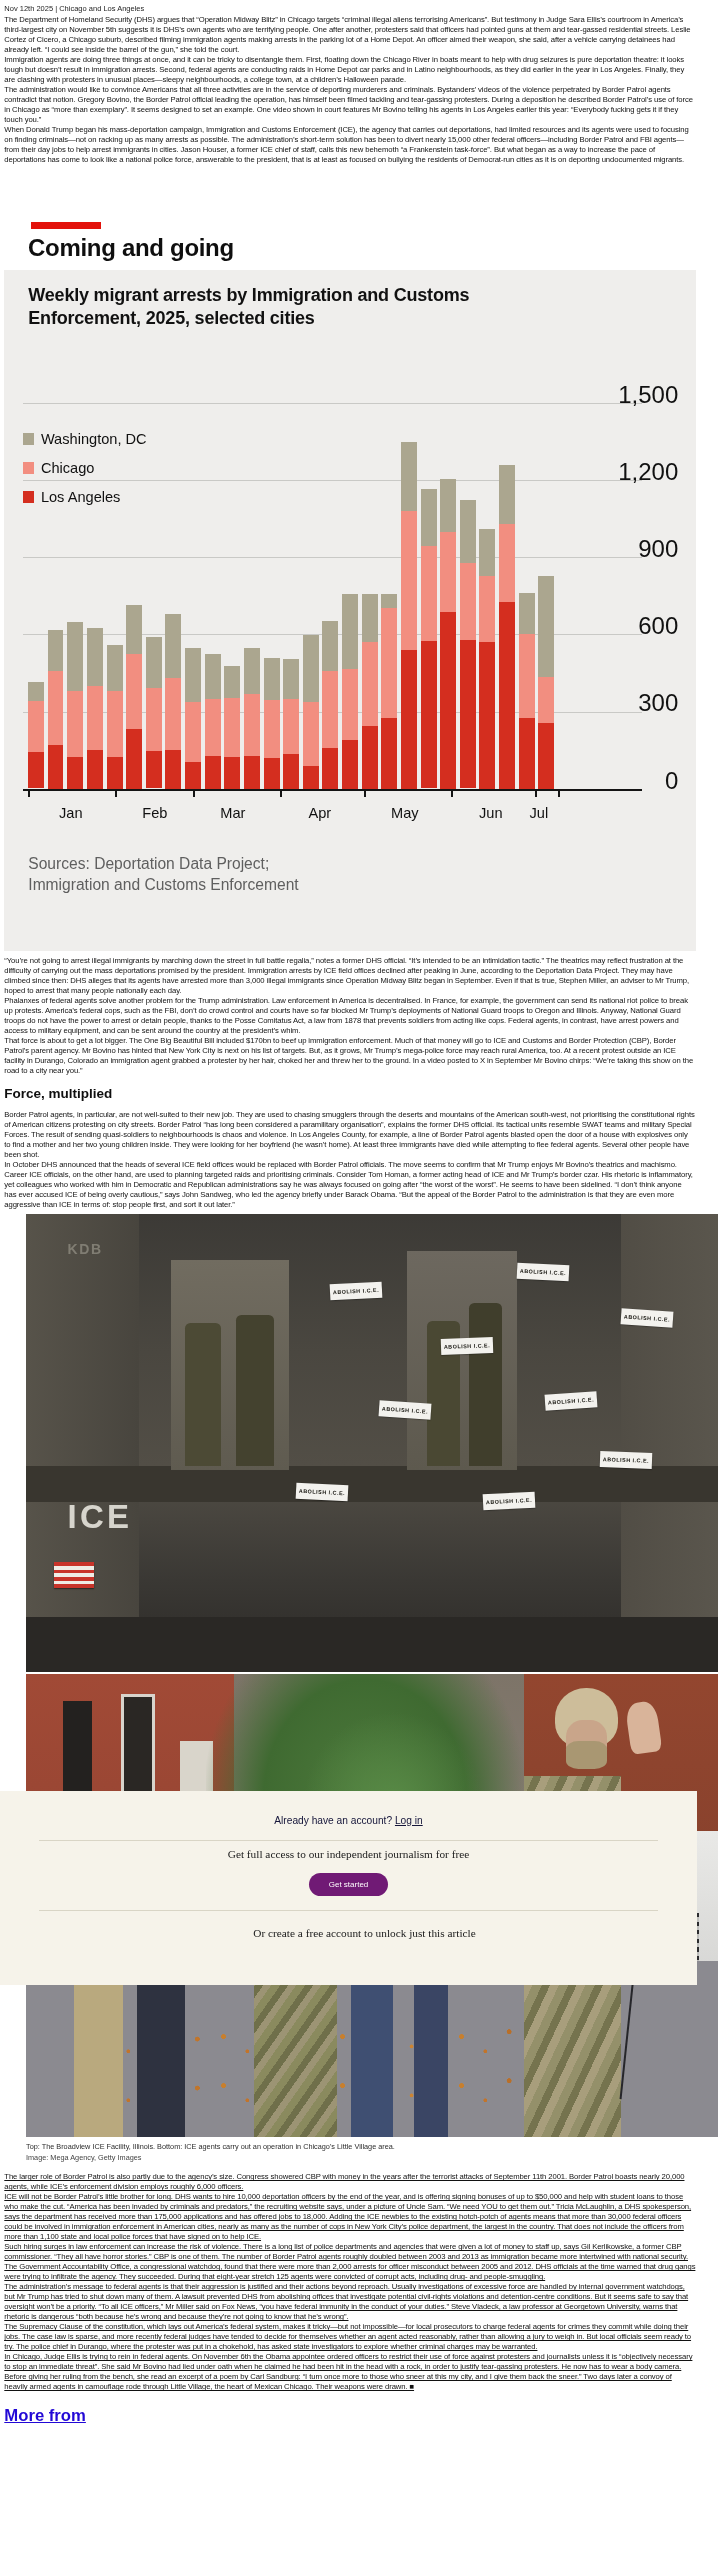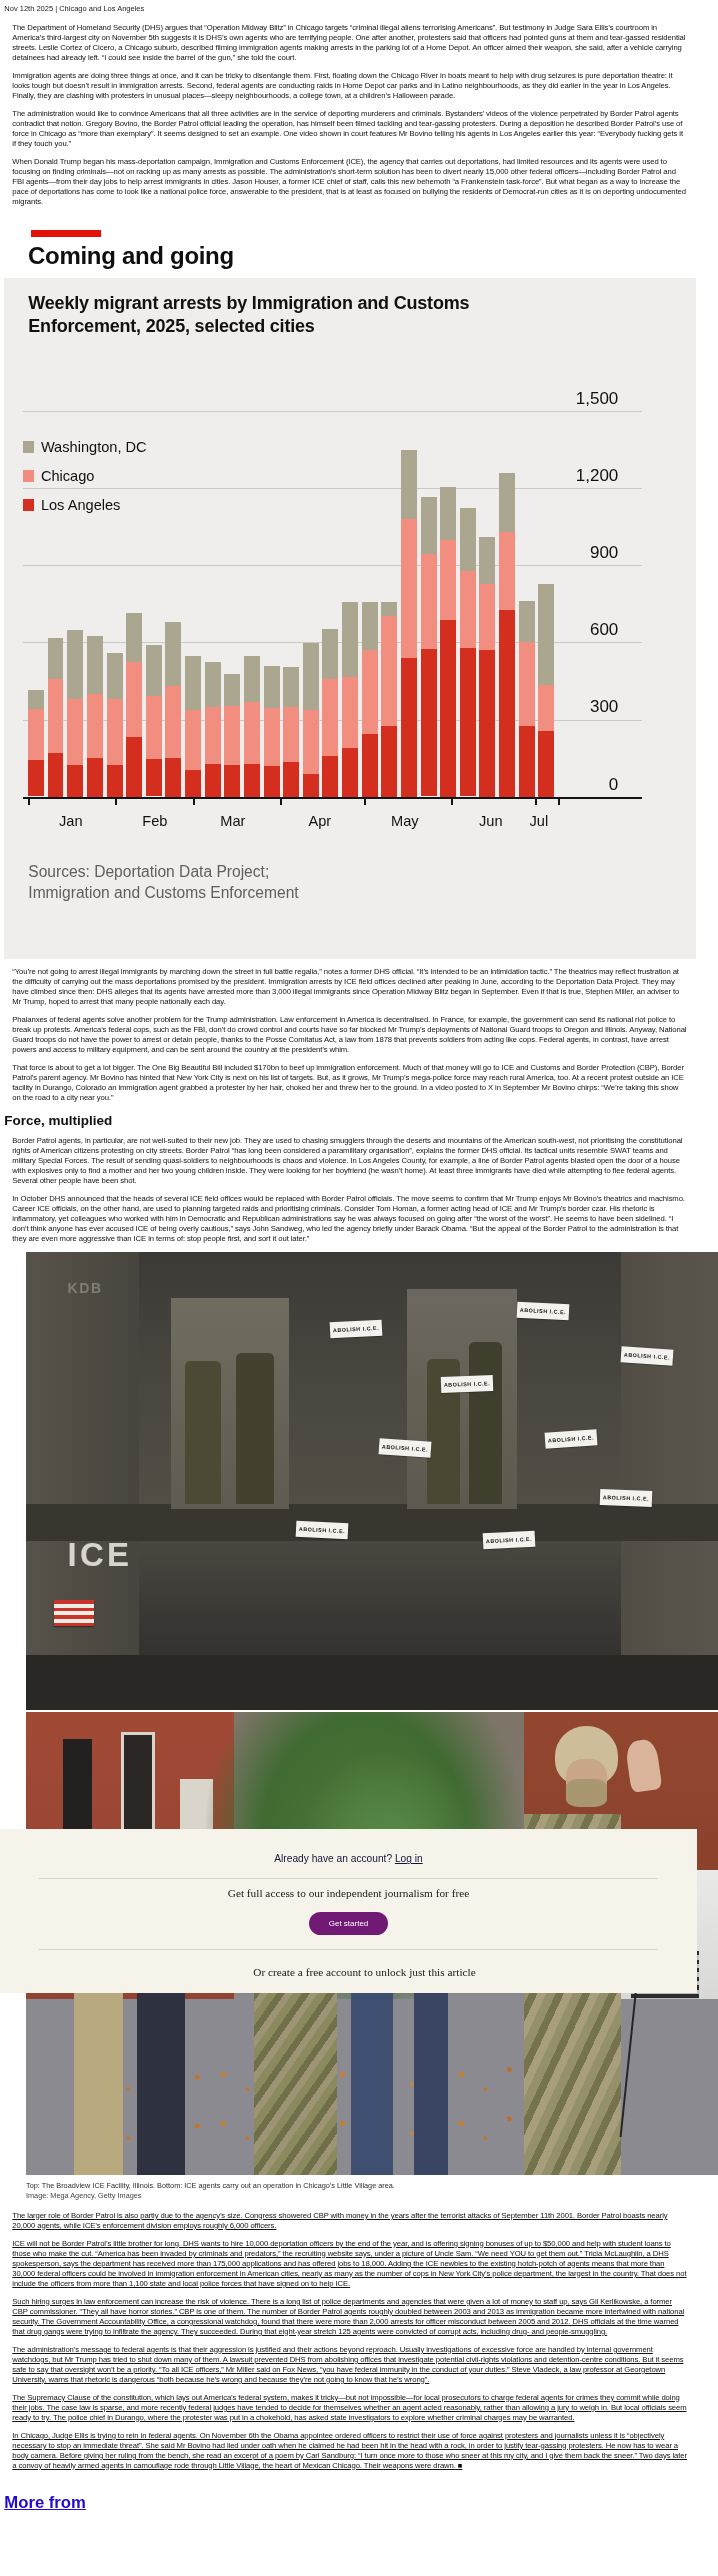--- a/index.html
+++ b/index.html
@@ -4,34 +4,34 @@
 <style>
   * { box-sizing: border-box; margin: 0; padding: 0; }
   html, body { width: 718px; height: 2576px; overflow: hidden; background: #ffffff; }
   body { font-family: "Liberation Sans", sans-serif; color: #111; }
 
   .page { position: relative; width: 718px; }
 
   .dateline { padding: 4.3px 21.6px 2.2px 4.3px; font-size: 7.5px; color: #1d1d1d; }
 
   .bodytext { padding-left: 4.3px; padding-right: 22.6px; font-size: 7.7px; line-height: 10px; letter-spacing: -0.1px; color: #121212; }
-  .bodytext p { margin: 8px; }
+  .bodytext p { margin: 0; }
 
   .intro-block { min-height: 201px; }
 
   .kicker-bar { margin: 5.4px 0 6.5px 31px; width: 70px; height: 7px; background: #e3120b; }
 
   h1.headline { margin: 0 0 8.6px 28px; font-size: 24px; line-height: 26px; font-weight: 700; color: #0f0f0f; letter-spacing: -0.3px; }
 
   
   .chart-card { position: relative; margin-left: 4.3px; width: 692px; height: 681px; background: #efeeec; }
   .chart-title { position: absolute; left: 24px; top: 14px; max-width: 447px; font-size: 18px; line-height: 22.6px; font-weight: 600; color: #111; letter-spacing: -0.2px; }
   .gridline { position: absolute; left: 18.3px; width: 619px; height: 1.1px; background: #c9c9c6; }
   .gridline.axis { height: 1.6px; background: #141414; }
-  .ytick-label { position: absolute; left: 528px; width: 86px; text-align: right; font-size: 17px; color: #111; }
+  .ytick-label { position: absolute; left: 588px; width: 86px; text-align: right; font-size: 24px; color: #111; }
   .plot { position: absolute; left: 24px; top: 134px; width: 530px; height: 385px; }
   .bar-stack { position: absolute; bottom: 0; width: 15.6px; display: flex; flex-direction: column; }
   .bar-seg { width: 100%; }
   .xtick { position: absolute; top: 519px; width: 1.3px; height: 8px; background: #141414; }
   .month-label { position: absolute; top: 535px; width: 49px; margin-left: -24px; text-align: center; font-size: 14.6px; color: #111; }
   .legend { position: absolute; left: 18.3px; top: 161px; display: flex; flex-direction: column; gap: 13px; }
   .legend-row { display: flex; align-items: center; gap: 7px; }
   .legend-swatch { width: 11.3px; height: 11.3px; }
   .legend-label { font-size: 14.6px; color: #111; }
   .chart-sources { position: absolute; left: 24px; top: 583px; font-size: 15.6px; line-height: 21px; color: #5f5f5f; }
@@ -42,21 +42,21 @@
   .photo-block { position: relative; margin-top: 4.3px; margin-left: 26px; width: 692px; height: 923px; }
   .photo { position: absolute; left: 0; width: 692px; overflow: hidden; }
   .photo1 { top: 0; height: 458px; background: linear-gradient(180deg,#3c3a36 0%,#4a4740 30%,#524e46 55%,#3a3834 80%,#2b2926 100%); }
   .photo2 { top: 460px; height: 463px; background: linear-gradient(180deg,#7d7468 0%,#8a8078 55%,#8b8a8f 62%,#85848a 100%); }
   .ph { position: absolute; }
   .sticker { position: absolute; width: 52px; height: 16px; background: #f3f2ee; color: #16150f; font-size: 5.4px; font-weight: 700; display: flex; align-items: center; justify-content: center; letter-spacing: 0.5px; box-shadow: 0 0.5px 1.1px rgba(0,0,0,.5); }
   .wall-ice { position: absolute; font-size: 33px; font-weight: 700; color: #e6e4dc; letter-spacing: 3.2px; opacity: .9; }
   .graffiti { position: absolute; font-size: 14px; font-weight: 700; color: #8d8a7f; letter-spacing: 1.6px; opacity: .8; }
 
   
-  .gate { position: absolute; left: -26px; top: 577px; width: 697px; height: 164px; background: #f6f3ea; text-align: center; }
+  .gate { position: absolute; left: -26px; top: 577px; width: 697px; height: 194px; background: #f6f3ea; text-align: center; }
   .gate .login-line { margin-top: 24px; font-size: 10.2px; color: #15153a; }
   .gate .login-link { text-decoration: underline; cursor: pointer; color: #15153a; }
   .gate hr { border: none; border-top: 0.5px solid #d9d5c6; margin: 14px 39px 0 39px; }
   .gate .trial-title { margin-top: 15px; font-family: "Liberation Serif", serif; font-size: 18px; font-weight: 500; color: #141414; }
   .gate .trial-sub { margin-top: 7.5px; font-family: "Liberation Serif", serif; font-size: 11.3px; color: #202020; }
   .gate .cta { display: inline-block; margin-top: 13px; padding: 7px 19.4px; background: #701a75; color: #ffffff; font-size: 8px; border: none; border-radius: 13px; cursor: pointer; }
   .gate .or-line { margin-top: 16px; font-family: "Liberation Serif", serif; font-size: 11.3px; color: #202020; padding-left: 32px; }
   .gate .create-link { display: inline-block; margin-top: 8.6px; font-size: 8px; color: #141432; text-decoration: underline; cursor: pointer; }
 
   .caption { margin: 5.4px 0 0 26px; font-size: 7.3px; line-height: 10.2px; color: #2c2c2c; }

